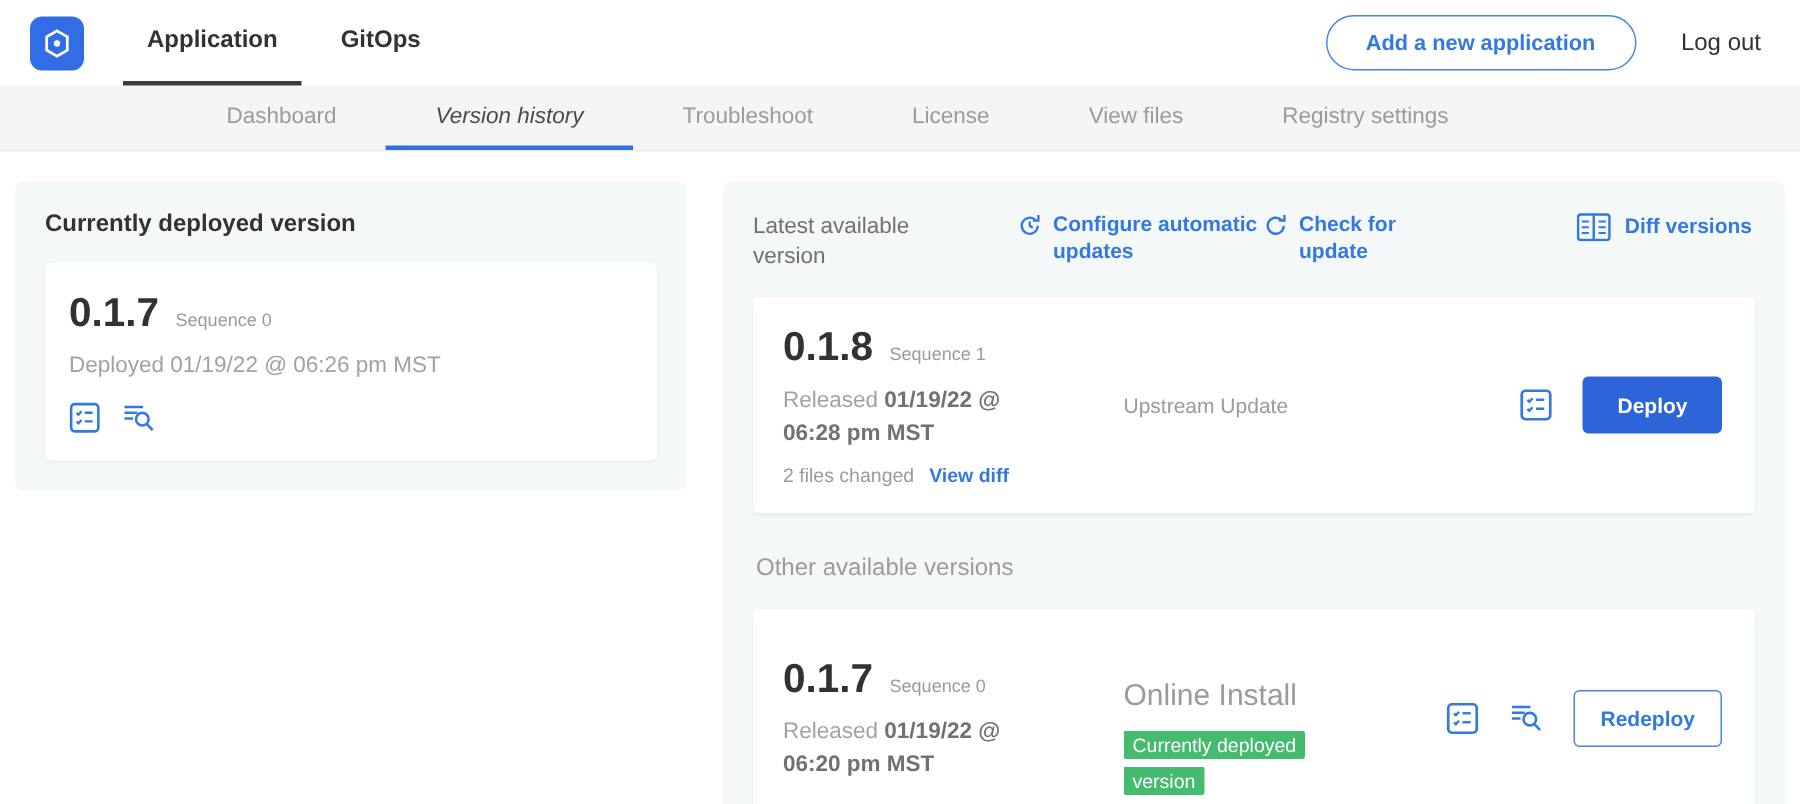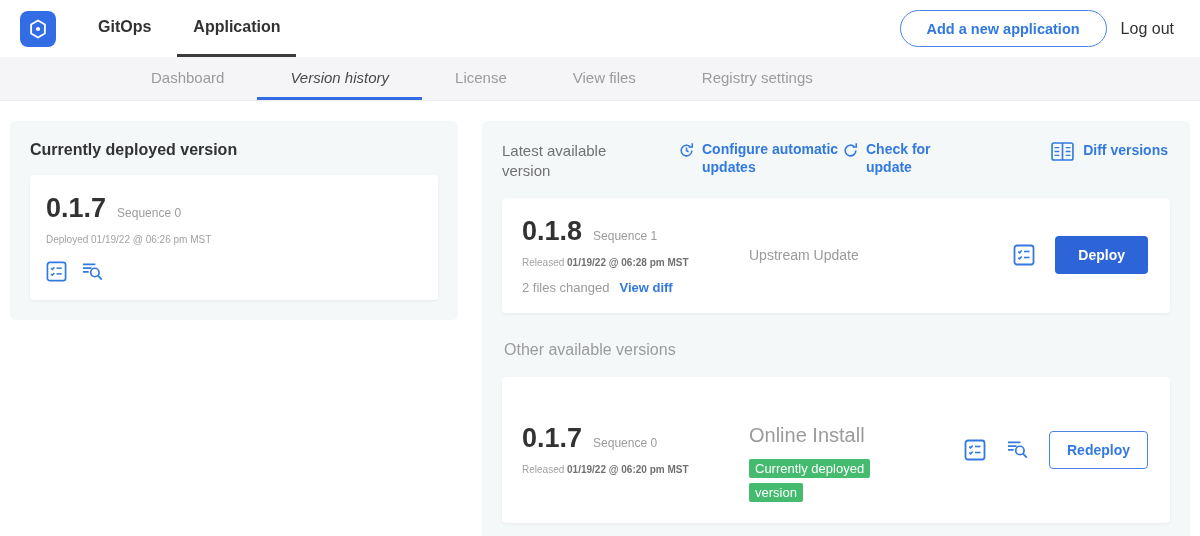--- a/index.html
+++ b/index.html
@@ -9,21 +9,21 @@
   
   .navbar { height: 57px; display: flex; align-items: stretch; padding: 0 20px;
     background: #fff; }
   .logo-badge { width: 36px; height: 36px; border-radius: 8px; background: #326de6;
     display: flex; align-items: center; justify-content: center; align-self: center; }
   .nav-tabs { display: flex; margin-left: 26px; }
   .nav-tab { display: flex; align-items: center; padding: 0 16px; margin-right: 10px;
     font-size: 16px; font-weight: 600; color: #323232; cursor: pointer;
     border-bottom: 3px solid transparent; }
   .nav-tab.active { border-bottom-color: #3b3b3b; }
-  .nav-right { margin-left: auto; display: flex; align-items: center; gap: 14px; }
+  .nav-right { margin-left: auto; display: flex; align-items: center; gap: 30px; }
   .add-app-btn { height: 37px; padding: 0 26px; border-radius: 19px;
     border: 1px solid #4a84e8; background: #fff; color: #3279e0; font-weight: 700;
     font-size: 14.5px; font-family: inherit; cursor: pointer; }
   .logout { font-size: 16px; color: #323232; cursor: pointer; margin-right: 6px; }
 
   
   .subnav { height: 44px; background: #f5f5f7; border-bottom: 1px solid #ececee;
     display: flex; align-items: stretch; padding-left: 118px; }
   .subnav-item { display: flex; align-items: center; padding: 0 33px; font-size: 15px;
     color: #9b9b9b; cursor: pointer; border-bottom: 3px solid transparent; }
@@ -37,21 +37,21 @@
 
   .panel-title { font-size: 16px; font-weight: 700; color: #323232; }
 
   .card { background: #fff; border-radius: 4px; box-shadow: 0 1px 3px rgba(0,0,0,.06);
     padding: 18px 16px; }
   .deployed-card { margin-top: 16px; }
 
   .version-row { display: flex; align-items: baseline; }
   .version-big { font-size: 27px; font-weight: 700; color: #323232; }
   .sequence { font-size: 12px; color: #9b9b9b; margin-left: 11px; }
-  .muted-line { font-size: 10px; color: #a2a2a2; margin-top: 9px; line-height: 1.45; }
+  .muted-line { font-size: 15px; color: #a2a2a2; margin-top: 9px; line-height: 1.45; }
   .muted-line strong { color: #717171; }
   .icon-row { display: flex; gap: 14px; margin-top: 13px; }
   .blue-icon { color: #3279e0; display: inline-flex; cursor: pointer; }
 
   
   .avail-header { display: flex; align-items: flex-start; }
   .avail-title { width: 140px; margin-right: 36px; font-size: 15px; color: #717171;
     line-height: 1.3; }
   .header-link { display: flex; align-items: flex-start; color: #3279e0; font-size: 14px;
     font-weight: 600; line-height: 1.25; cursor: pointer; }
@@ -95,36 +95,37 @@
 <div class="navbar">
   <div class="logo-badge">
     <span style="display:flex">
       <svg viewBox="0 0 24 24" width="22" height="22">
         <path d="M12 2.8l7.5 4.3v9.8L12 21.2 4.5 16.9V7.1z" fill="none" stroke="#fff" stroke-width="2"></path>
         <circle cx="12" cy="12" r="2.3" fill="#fff"></circle>
       </svg>
     </span>
   </div>
   <div class="nav-tabs">
+    <div class="nav-tab active">
+      <span>Application</span>
+    </div>
     <div class="nav-tab">
       <span>GitOps</span>
-    </div>
-    <div class="nav-tab active">
-      <span>Application</span>
     </div>
   </div>
   <div class="nav-right">
     <button class="add-app-btn">Add a new application</button>
     <span class="logout">Log out</span>
   </div>
 </div>
 
 <div class="subnav">
   <div class="subnav-item">Dashboard</div>
   <div class="subnav-item active">Version history</div>
+  <div class="subnav-item">Troubleshoot</div>
   <div class="subnav-item">License</div>
   <div class="subnav-item">View files</div>
   <div class="subnav-item">Registry settings</div>
 </div>
 
 <div class="main">
 
   <div class="panel panel-left">
     <div class="panel-title">Currently deployed version</div>
     <div class="card deployed-card">

